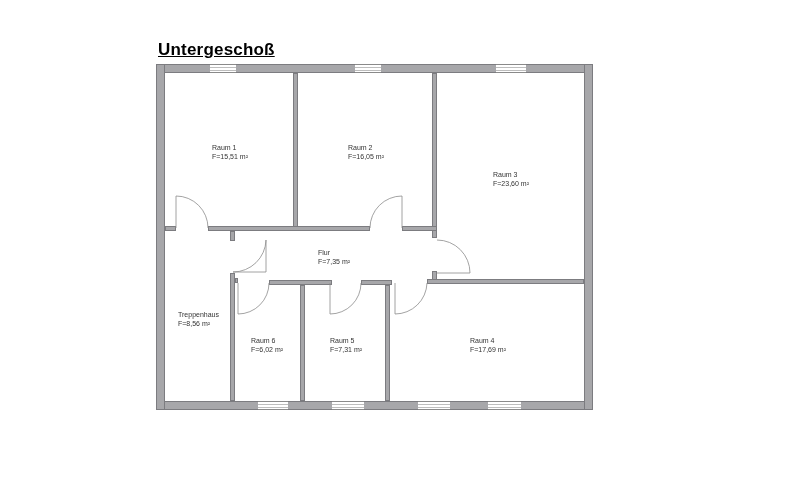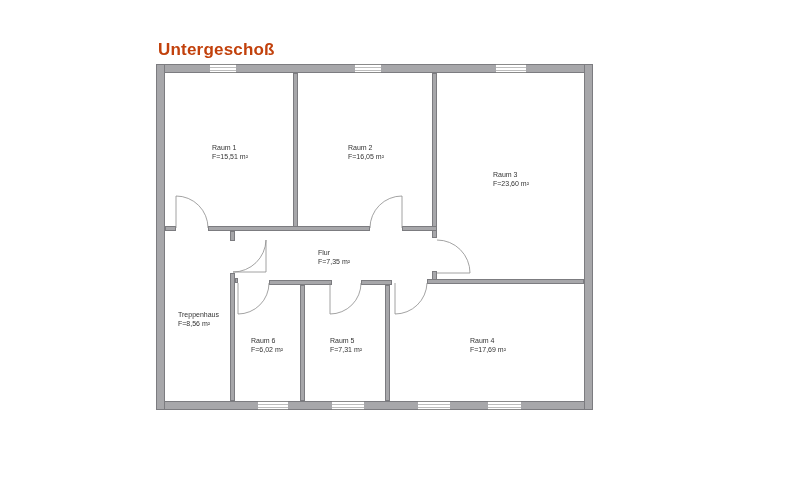--- a/index.html
+++ b/index.html
@@ -1,17 +1,17 @@
 <!DOCTYPE html>
 <html><head>
 <meta charset="utf-8">
 <style>
   html, body { margin:0; padding:0; background:#ffffff; }
   body { width:800px; height:500px; position:relative; overflow:hidden; font-family:"Liberation Sans", sans-serif; }
-  .title { position:absolute; left:158px; top:40px; font-size:17px; font-weight:bold; color:#c2410c; letter-spacing:0.2px; }
+  .title { position:absolute; left:158px; top:40px; font-size:17px; font-weight:bold; color:#000000; letter-spacing:0.2px;text-decoration:underline; }
   .wall { position:absolute; background:#a7a7aa; box-shadow: inset 0 0 0 1px #7c7c80; }
   .win { position:absolute; background:#ffffff;
          background-image: linear-gradient(#8a8a8a,#8a8a8a), linear-gradient(#8a8a8a,#8a8a8a), linear-gradient(#bdbdbd,#bdbdbd), linear-gradient(#bdbdbd,#bdbdbd);
          background-size: 100% 1px, 100% 1px, 100% 1px, 100% 1px;
          background-position: 0 0, 0 100%, 0 3px, 0 6px;
          background-repeat:no-repeat; }
   .label { position:absolute; font-size:7px; line-height:9px; color:#333333; white-space:nowrap; }
   svg.doors { position:absolute; left:0; top:0; }
 </style>
 </head>

